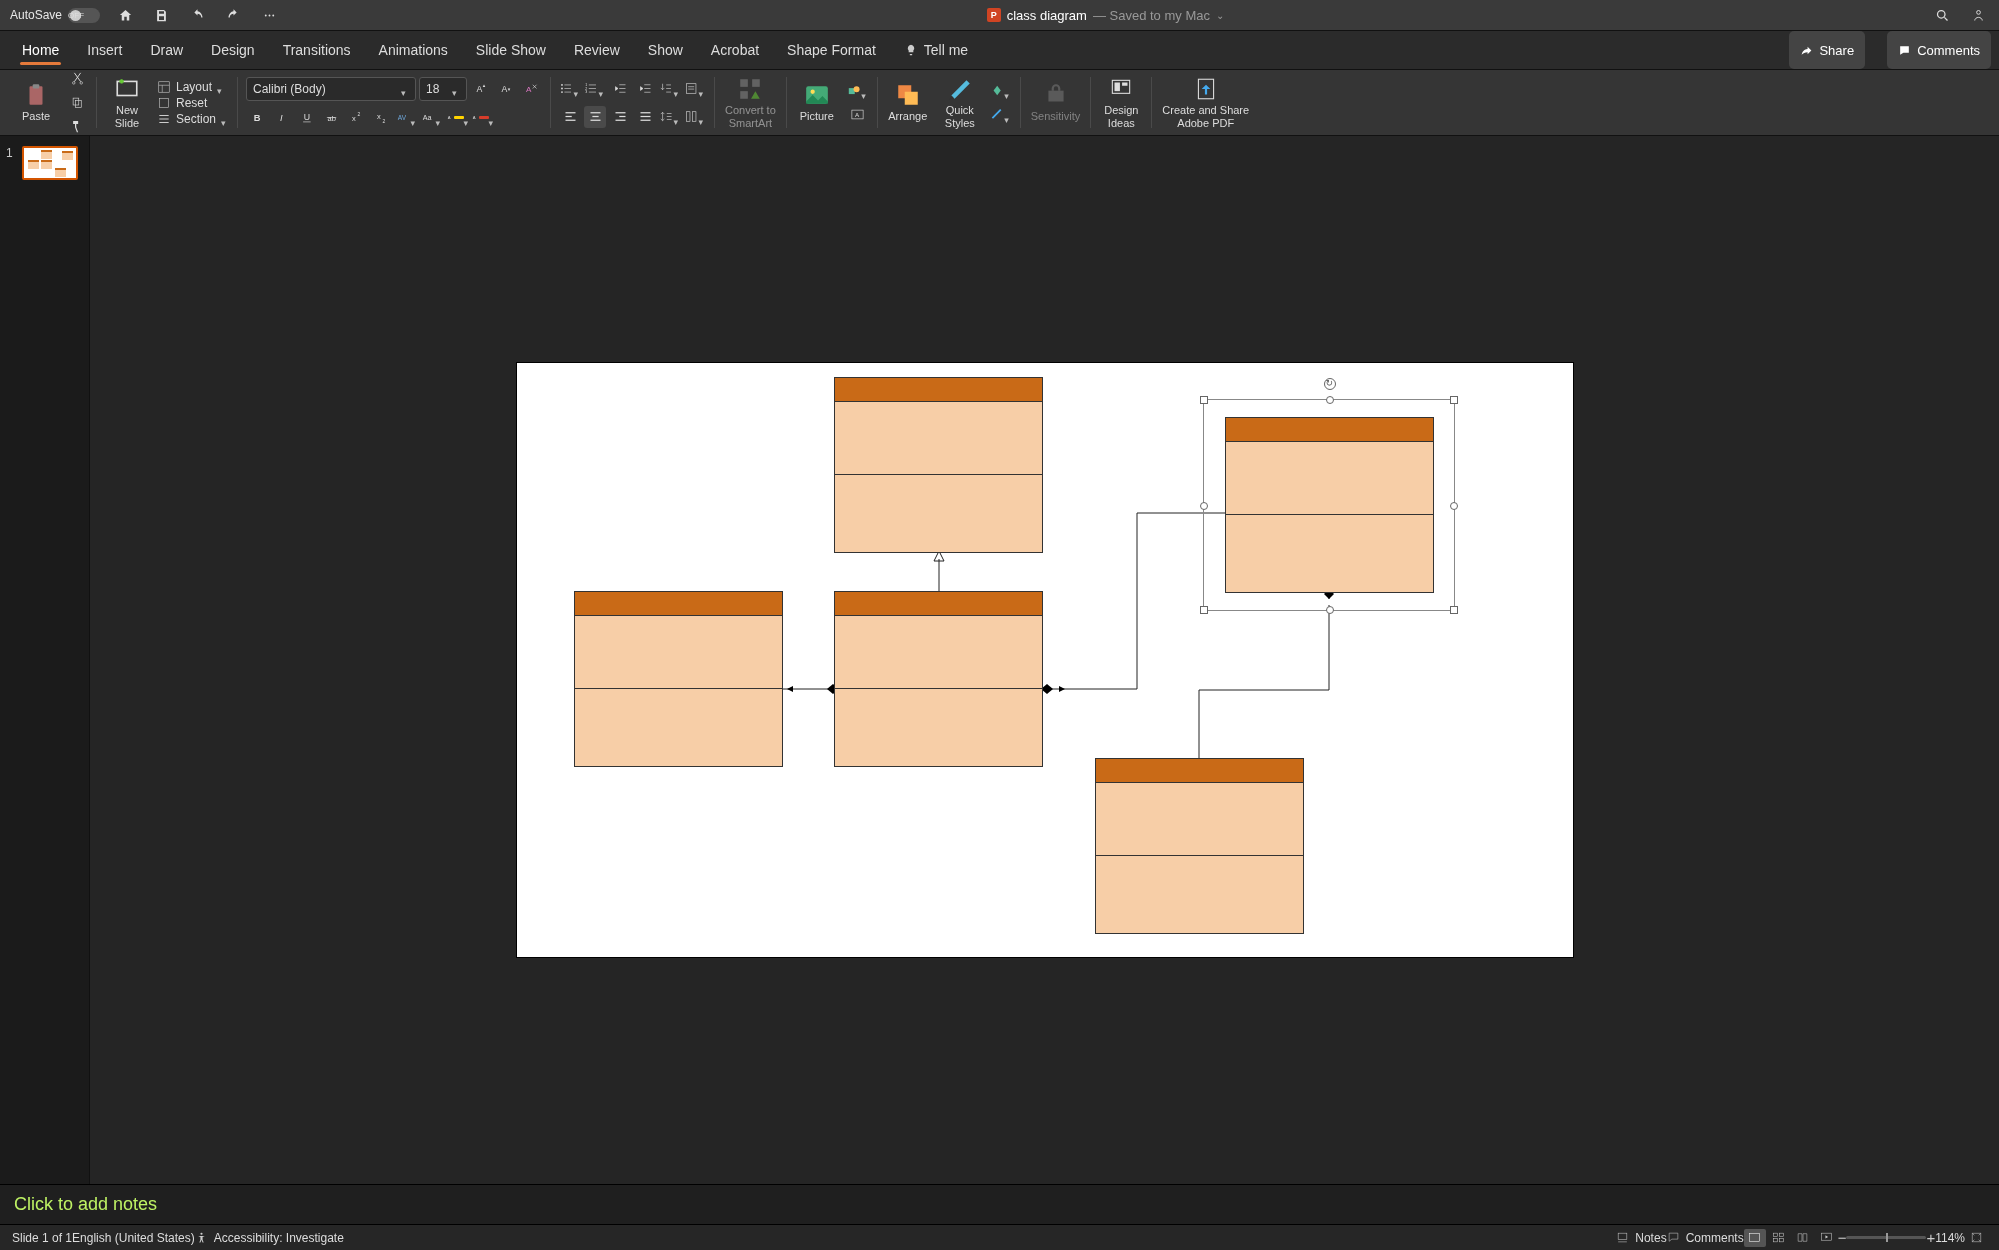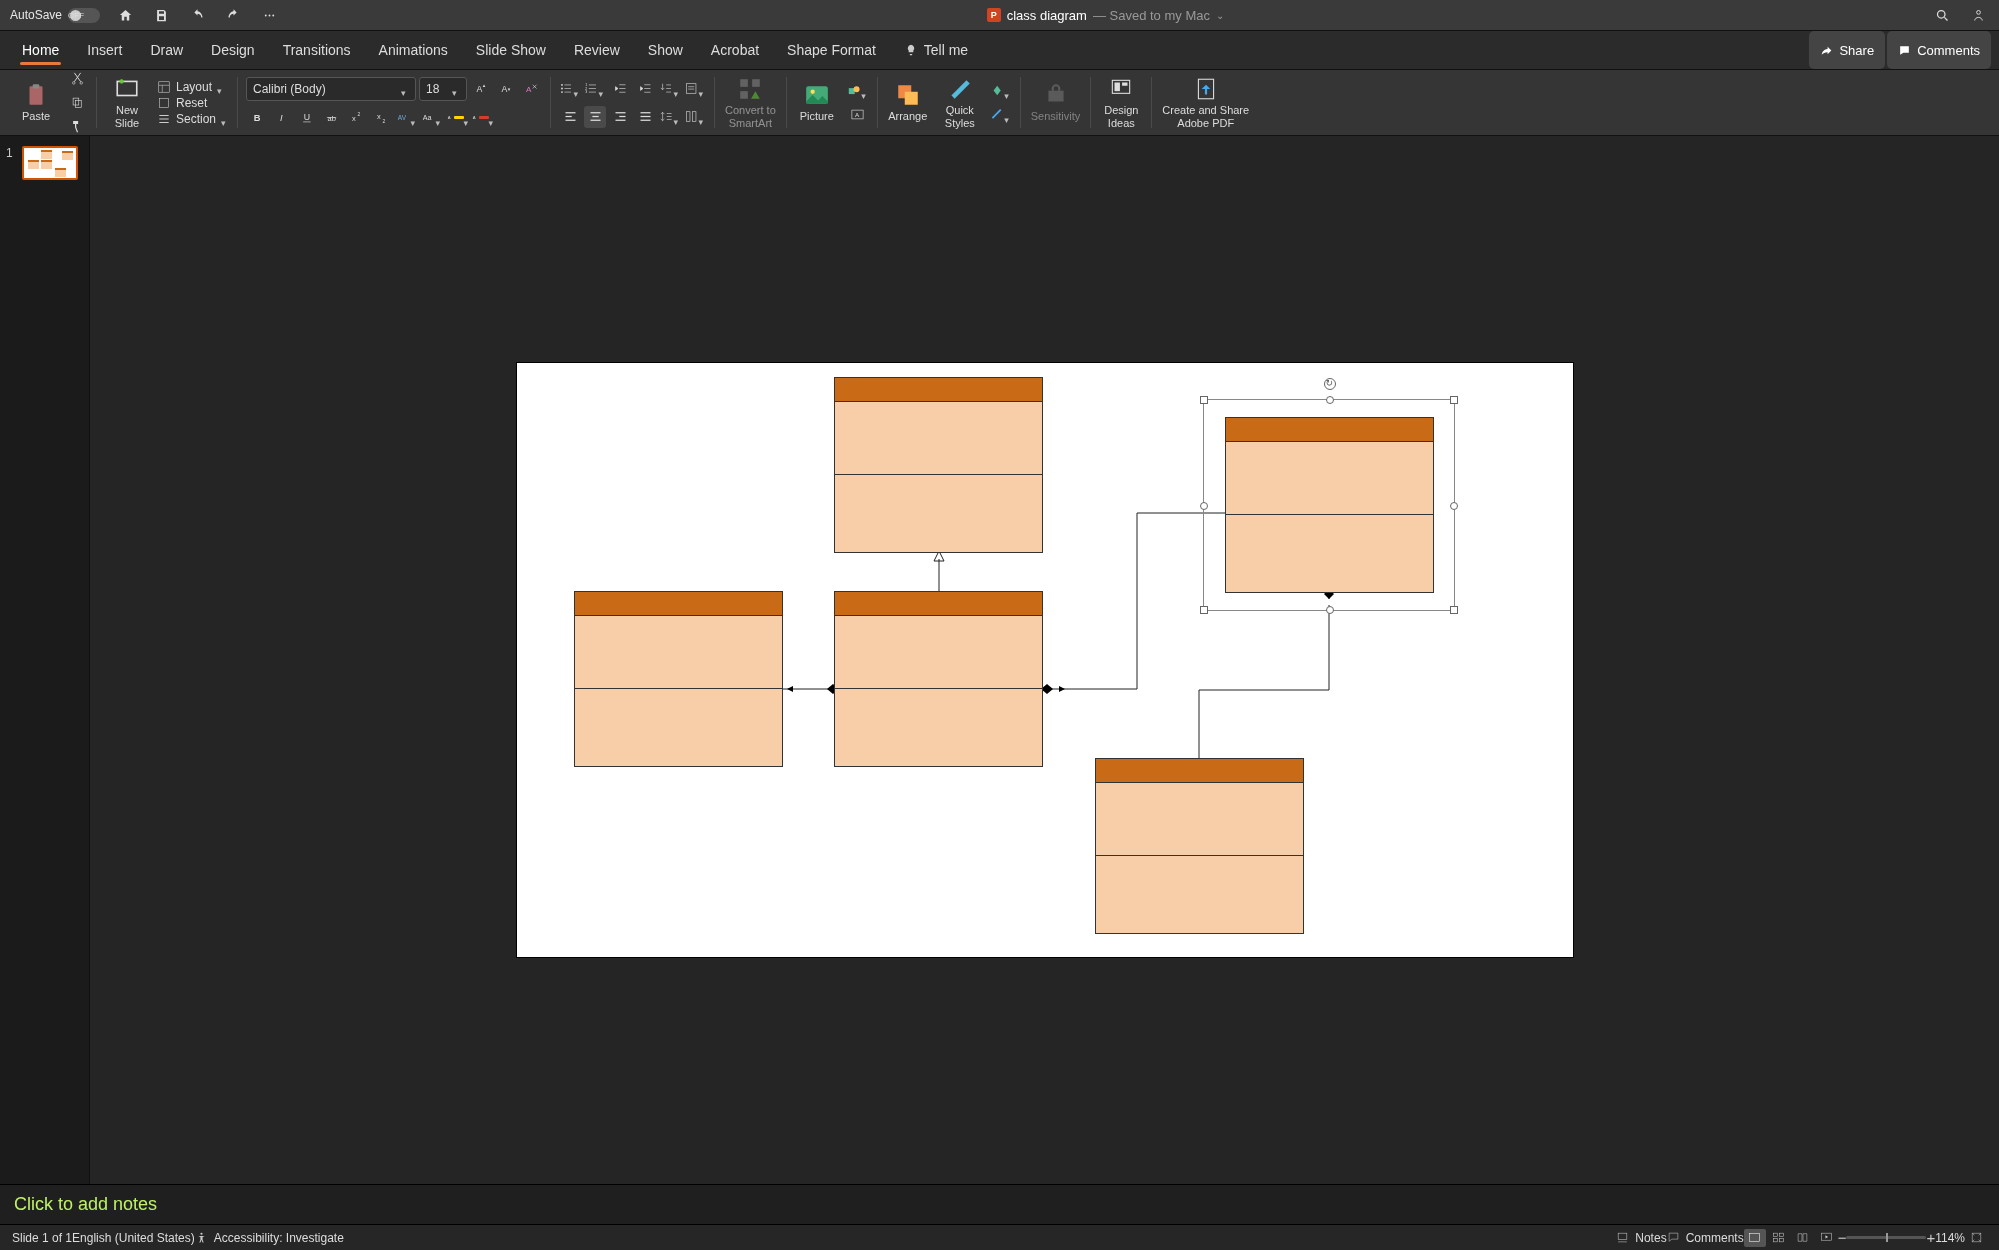--- a/index.html
+++ b/index.html
@@ -39,21 +39,21 @@
   .doc-status{font-size:13px;color:#999;}
 
   
   .ribbon-tabs{height:39px;background:var(--bg-dark);display:flex;padding:0 8px;gap:0;border-bottom:1px solid #111;}
   .ribbon-tabs .tab{padding:0 14px;height:100%;display:flex;align-items:center;font-size:14px;color:#ddd;cursor:pointer;position:relative;}
   .ribbon-tabs .tab.active{color:#fff;}
   .ribbon-tabs .tab.active::after{content:"";position:absolute;left:12px;right:12px;bottom:4px;height:3px;background:var(--accent-underline);border-radius:2px;}
   .ribbon-tabs .tellme{display:flex;align-items:center;gap:6px;}
   .ribbon-tabs .tellme svg{width:14px;height:14px;fill:#ccc;}
   .ribbon-tabs .spacer{flex:1;}
-  .ribbon-tabs .sharebtn,.ribbon-tabs .commentsbtn{background:#444;border-radius:5px;padding:5px 11px;font-size:13px;color:#fff;display:flex;align-items:center;gap:6px;margin-left:2px;}
+  .ribbon-tabs .sharebtn,.ribbon-tabs .commentsbtn{background:#444;border-radius:5px;padding:5px 11px;font-size:13px;color:#fff;display:flex;align-items:center;gap:6px;margin-left:22px;}
   .ribbon-tabs .sharebtn svg,.ribbon-tabs .commentsbtn svg{width:13px;height:13px;fill:#fff;}
 
   
   .ribbon{height:66px;background:var(--bg-med);display:flex;align-items:stretch;padding:3px 6px;border-bottom:1px solid #111;gap:0;}
   .ribbon .group{display:flex;align-items:center;padding:0 8px;gap:8px;}
   .ribbon .sep{width:1px;background:var(--divider);margin:4px 0;}
   .iconbtn{display:flex;flex-direction:column;align-items:center;justify-content:center;gap:2px;padding:2px;min-width:26px;cursor:pointer;border-radius:3px;}
   .iconbtn svg{width:16px;height:16px;fill:#ddd;}
   .iconbtn.big{min-width:44px;}
   .iconbtn.big svg{width:26px;height:26px;}

